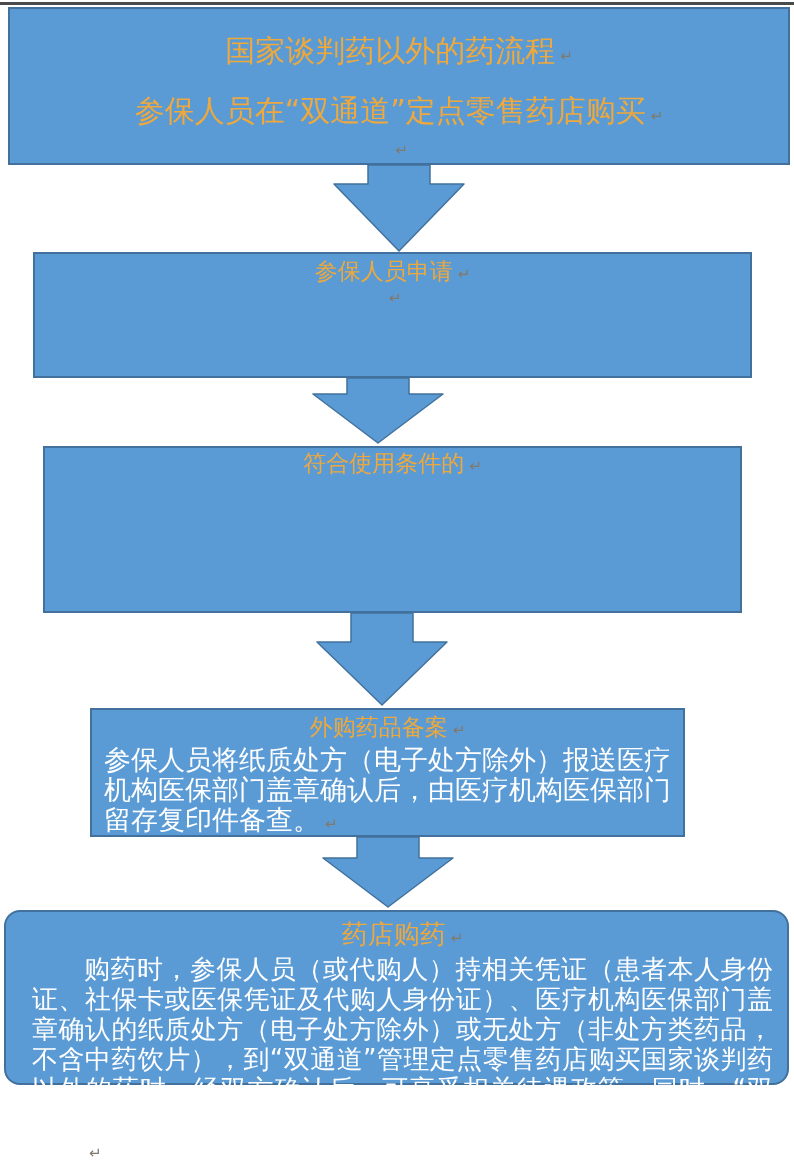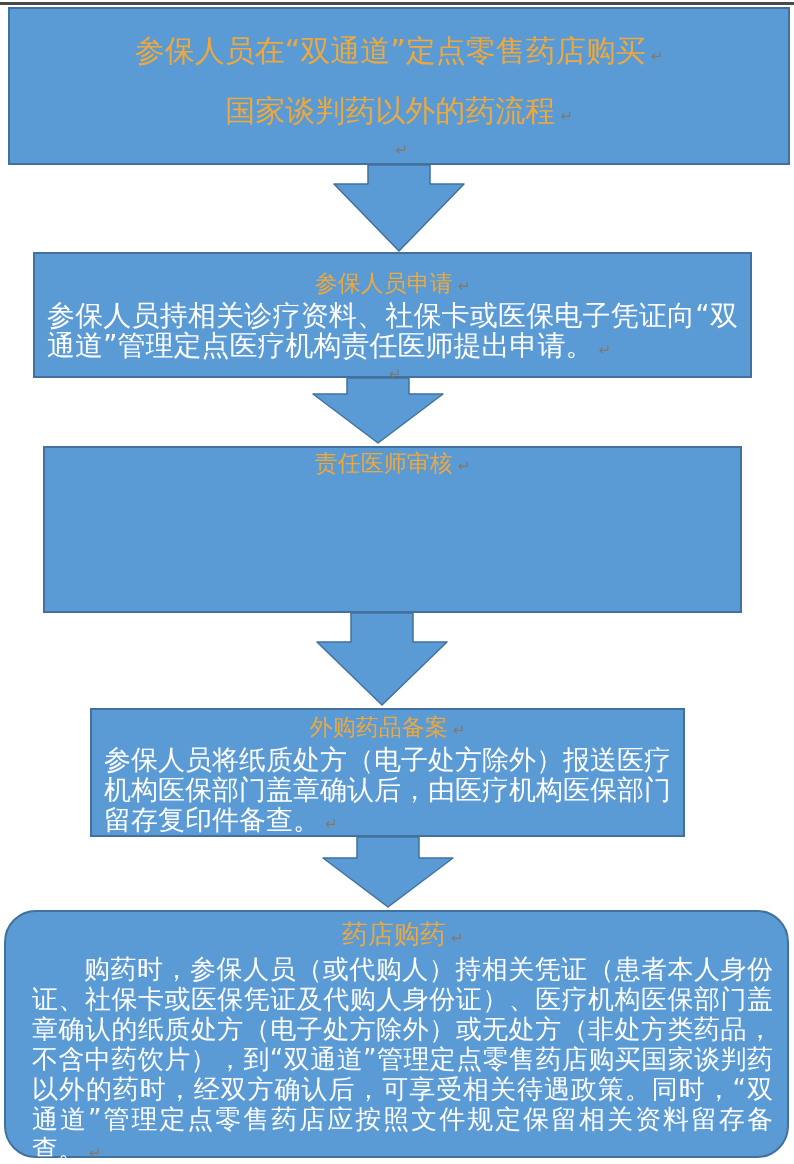--- a/index.html
+++ b/index.html
@@ -13,67 +13,66 @@
     position:absolute;box-sizing:border-box;background:var(--box-fill);
     border:2px solid var(--box-border);
   }
   .title-box{left:8px;top:7px;width:782px;height:158px;padding-top:12px;}
   .title-line{height:60px;line-height:60px;text-align:center;font-size:30px;color:var(--gold);white-space:nowrap;}
   .mark-line{height:18px;line-height:18px;text-align:center;}
   .mark{color:var(--mark);font-size:15px;margin-left:5px;vertical-align:baseline;}
   .step-heading{text-align:center;color:var(--gold);}
   .step-body{color:var(--body-text);text-align:justify;}
   
-  .step1{left:33px;top:252px;width:719px;height:126px;padding:14px 12px 0 12px;}
+  .step1{left:33px;top:252px;width:719px;height:126px;padding:2px 12px 0 12px;}
   .step1 .step-heading{font-size:23px;line-height:30px;}
   .step1 .step-body{font-size:28px;line-height:30px;}
   
   .step2{left:43px;top:446px;width:699px;height:167px;padding:1px 13px 0 13px;}
   .step2 .step-heading{font-size:23px;line-height:28px;}
   .step2 .step-body{font-size:27px;line-height:28px;}
   
   .step3{left:90px;top:708px;width:595px;height:129px;padding:2px 12px 16px 12px;}
   .step3 .step-heading{font-size:23px;line-height:30px;}
   .step3 .step-body{font-size:27px;line-height:30px;font-family:Liberation Serif, serif;}
   
-  .step4{left:4px;top:910px;width:785px;height:248px;border-radius:32px;padding:6px 14px 0 26px;}
+  .step4{left:4px;top:910px;width:785px;height:175px;border-radius:16px;padding:6px 14px 0 26px;}
   .step4 .step-heading{font-size:26px;line-height:32px;}
   .step4 .step-body{font-size:26px;line-height:30px;text-indent:2em;}
   .arrow{position:absolute;display:block;}
   .arrow polygon{fill:var(--box-fill);stroke:var(--box-border);stroke-width:1.5;stroke-linejoin:round;}
 </style>
 </head>
 <body>
 
 <div class="canvas" style="--box-fill: #5B9BD5; --box-border: #41719C; --gold: #EEA83C; --body-text: #FFFFFF; --mark: #80796C;">
 
   <div class="top-rule"></div>
 
   <div class="box title-box">
+    <div class="title-line"><span>国家谈判药以外的药流程</span><span class="mark">↵</span></div>
     <div class="title-line"><span>参保人员在“双通道”定点零售药店购买</span><span class="mark">↵</span></div>
-    <div class="title-line"><span>国家谈判药以外的药流程</span><span class="mark">↵</span></div>
     <div class="mark-line"><span class="mark">↵</span></div>
   </div>
 
   <svg class="arrow" style="left:333px;top:165px" width="132" height="87" viewBox="0 0 132 87">
     <polygon points="35,0 97,0 97,19 131,19 66,86 1,19 35,19"></polygon>
   </svg>
 
   <div class="box step1">
     <div class="step-heading"><span>参保人员申请</span><span class="mark">↵</span></div>
-    <div class="step-body"><span>参保人员持相关诊疗资料、社保卡或医保电子凭证向“双通道”管理定点医疗机构责任医师提出申请。</span><span class="mark">↵</span></div>
     <div class="mark-line"><span class="mark">↵</span></div>
   </div>
 
   <svg class="arrow" style="left:312px;top:378px" width="132" height="66" viewBox="0 0 132 66">
     <polygon points="35,0 97,0 97,16 131,16 66,65 1,16 35,16"></polygon>
   </svg>
 
   <div class="box step2">
-    <div class="step-heading"><span>责任医师审核</span><span class="mark">↵</span></div>
+    <div class="step-heading"><span>符合使用条件的</span><span class="mark">↵</span></div>
   </div>
 
   <svg class="arrow" style="left:316px;top:613px" width="132" height="93" viewBox="0 0 132 93">
     <polygon points="35,0 97,0 97,29 131,29 66,92 1,29 35,29"></polygon>
   </svg>
 
   <div class="box step3">
     <div class="step-heading"><span>外购药品备案</span><span class="mark">↵</span></div>
     <div class="step-body"><span>参保人员将纸质处方（电子处方除外）报送医疗机构医保部门盖章确认后，由医疗机构医保部门留存复印件备查。</span><span class="mark">↵</span></div>
   </div>

